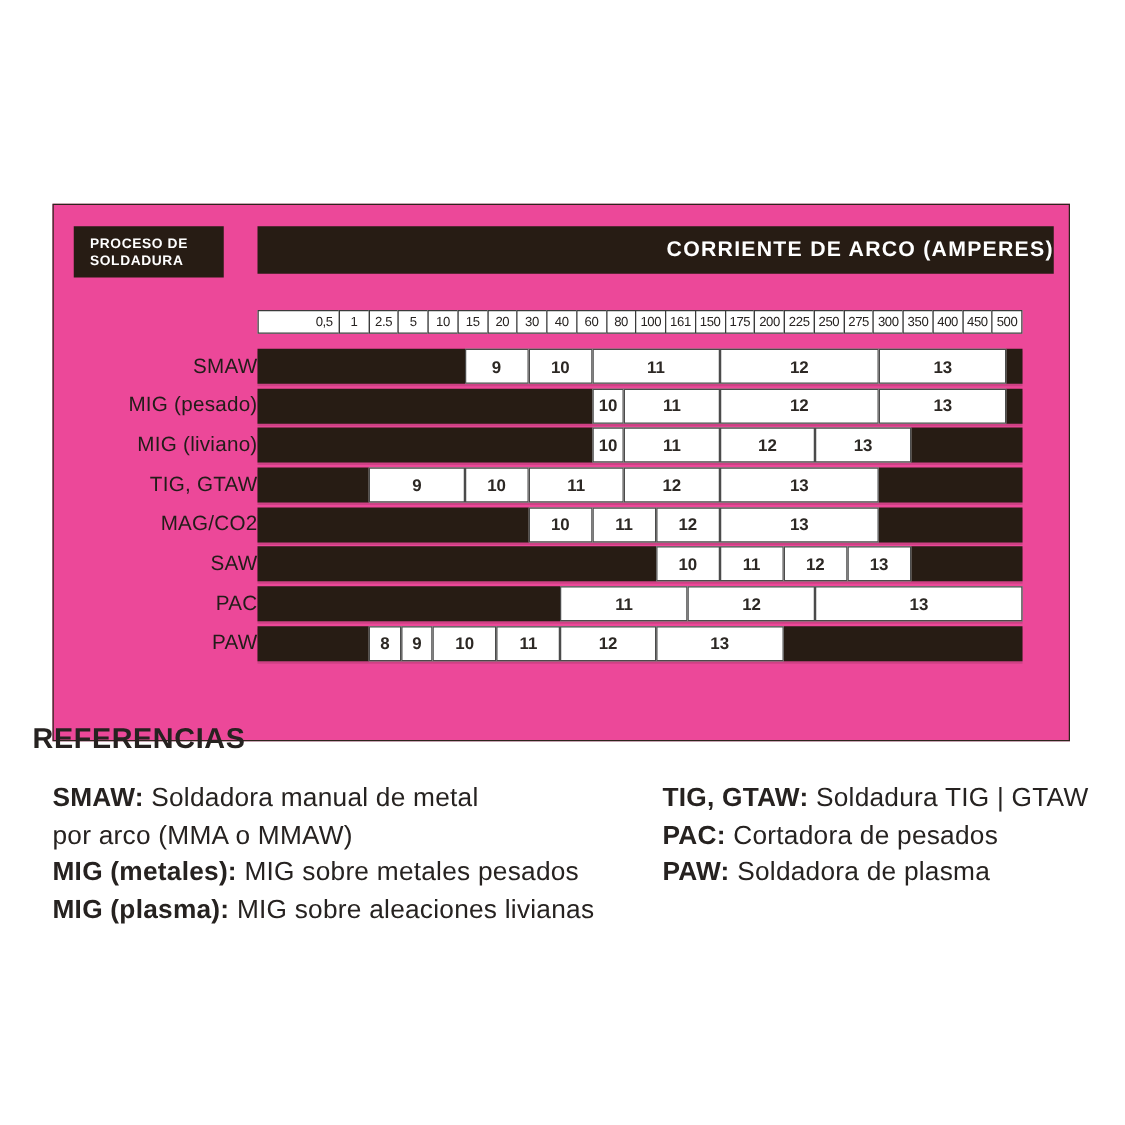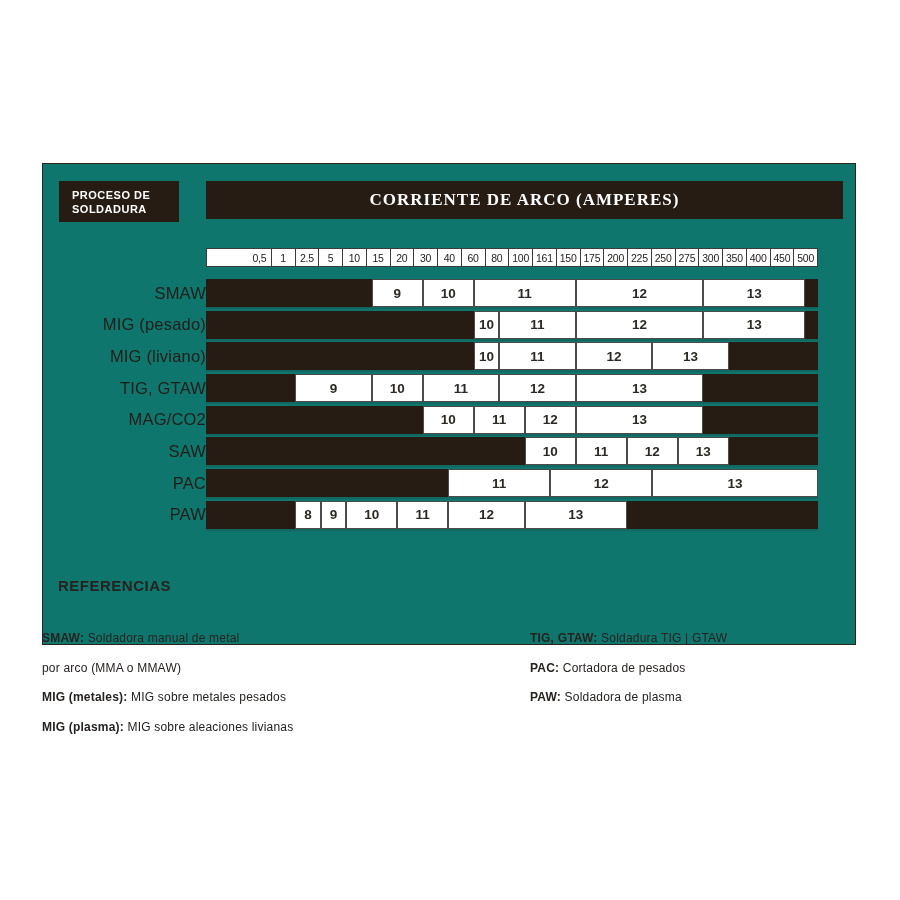--- a/index.html
+++ b/index.html
@@ -2,49 +2,49 @@
 <html style="--dark: #271c14; --cellborder: #4b4b4b; --scaleborder: #3b3b3b; --text: #262220;"><head>
 <meta charset="utf-8">
 <style>
   :root { --dark:#271c14; --cellborder:#4b4b4b; --scaleborder:#3b3b3b; --text:#262220; }
   * { box-sizing:border-box; }
   html,body { margin:0; padding:0; }
   body {
     width:900px; height:900px; background:#ffffff; position:relative;
     font-family:"Liberation Sans", sans-serif; color:var(--text);
   }
-  .frame { position:absolute; left:42px; top:163px; width:814px; height:482px; border:1px solid #2e241c; background:#0f766e; }
+  .frame { position:absolute; left:42px; top:163px; width:814px; height:430px; border:1px solid #2e241c; background:#ec4899; }
   .process-box {
     position:absolute; left:16px; top:17px; width:120px; height:41px; background:var(--dark);
     color:#fff; font-weight:bold; font-size:11px; line-height:14px; letter-spacing:0.5px;
     display:flex; flex-direction:column; justify-content:center; padding-left:13px;
   }
   .header-bar {
     position:absolute; left:163px; top:17px; width:637px; height:38px; background:var(--dark);
-    color:#fff; display:flex; align-items:center; justify-content:center;
-    font-weight:bold; font-size:17px; letter-spacing:1px;font-family:Liberation Serif, serif;
+    color:#fff; display:flex; align-items:center; justify-content:flex-end;
+    font-weight:bold; font-size:17px; letter-spacing:1px;
   }
   .scale-row { position:absolute; left:163px; top:84px; width:612px; height:19px; display:flex; }
   .scale-cell {
     flex:1; border:1px solid var(--scaleborder); margin-left:-1px; background:#fff;
     display:flex; align-items:center; justify-content:center;
     font-size:10.5px; letter-spacing:-0.3px; white-space:nowrap; overflow:hidden;
   }
   .scale-cell:first-child { margin-left:0;padding-left:41px; }
   .rows { position:absolute; left:16px; top:115px; }
   .chart-row { display:flex; align-items:center; height:28px; margin-bottom:3.7px; }
   .row-label { width:147px; font-size:16.5px; letter-spacing:0.2px; color:#211d19;text-align:right; }
   .row-bar { position:relative; width:612px; height:28px; background:var(--dark); box-shadow:0 2px 0 rgba(40,30,20,0.15); }
   .shade-cell {
     position:absolute; top:0; height:28px; background:#fff; border:1px solid var(--cellborder);
     display:flex; align-items:center; justify-content:center;
     font-size:13.5px; font-weight:bold; color:#2c2824;
   }
-  .refs-heading { position:absolute; left:58px; top:577px; font-size:15px; font-weight:bold; letter-spacing:0.5px; }
-  .ref-col { position:absolute; top:624px; font-size:12px; }
+  .refs-heading { position:absolute; left:26px; top:577px; font-size:23px; font-weight:bold; letter-spacing:0.5px; }
+  .ref-col { position:absolute; top:624px; font-size:21px; }
   .ref-col-left { left:42px; }
   .ref-col-right { left:530px; }
   .ref-line { height:29.5px; line-height:29.5px; letter-spacing:0.2px; white-space:nowrap; }
   .ref-line b { font-weight:bold; }
 </style>
 </head>
 <body>
 
 <div class="frame">
   <div class="process-box">

